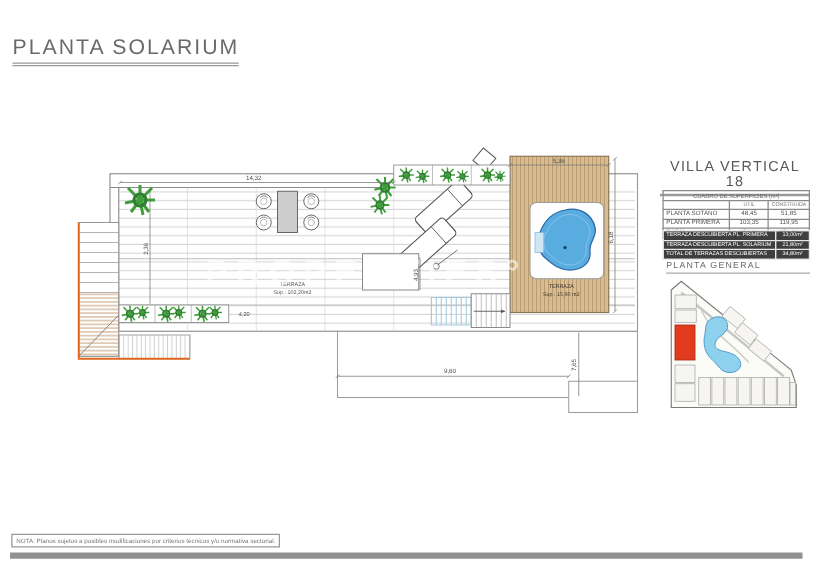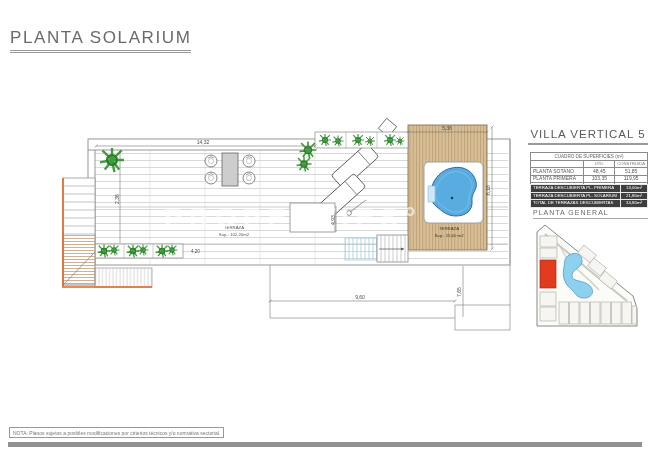--- a/index.html
+++ b/index.html
@@ -225,21 +225,21 @@
     <g text-anchor="middle" font-size="4.3" fill="#555">
       <text x="234" y="229">TERRAZA</text>
       <text x="234" y="235.5">Sup.: 102,20m2</text>
       <text x="449" y="230" fill="#3f342a">TERRAZA</text>
       <text x="449" y="236.5" fill="#3f342a">Sup.: 15,60 m2</text>
     </g>
   </svg>
 
   <div class="watermark">PROPERTIES°</div>
 
-  <div class="vv-heading">VILLA VERTICAL 5</div>
+  <div class="vv-heading">VILLA VERTICAL 18</div>
 
   <table class="surf-table">
     <tbody>
         <tr>
           <td colspan="3" class="tbl-title">CUADRO DE SUPERFICIES (m²)</td>
         </tr>
     <tr>
       <td></td>
       <td class="colhead">ÚTIL</td>
       <td class="colhead">CONSTRUIDA</td>

